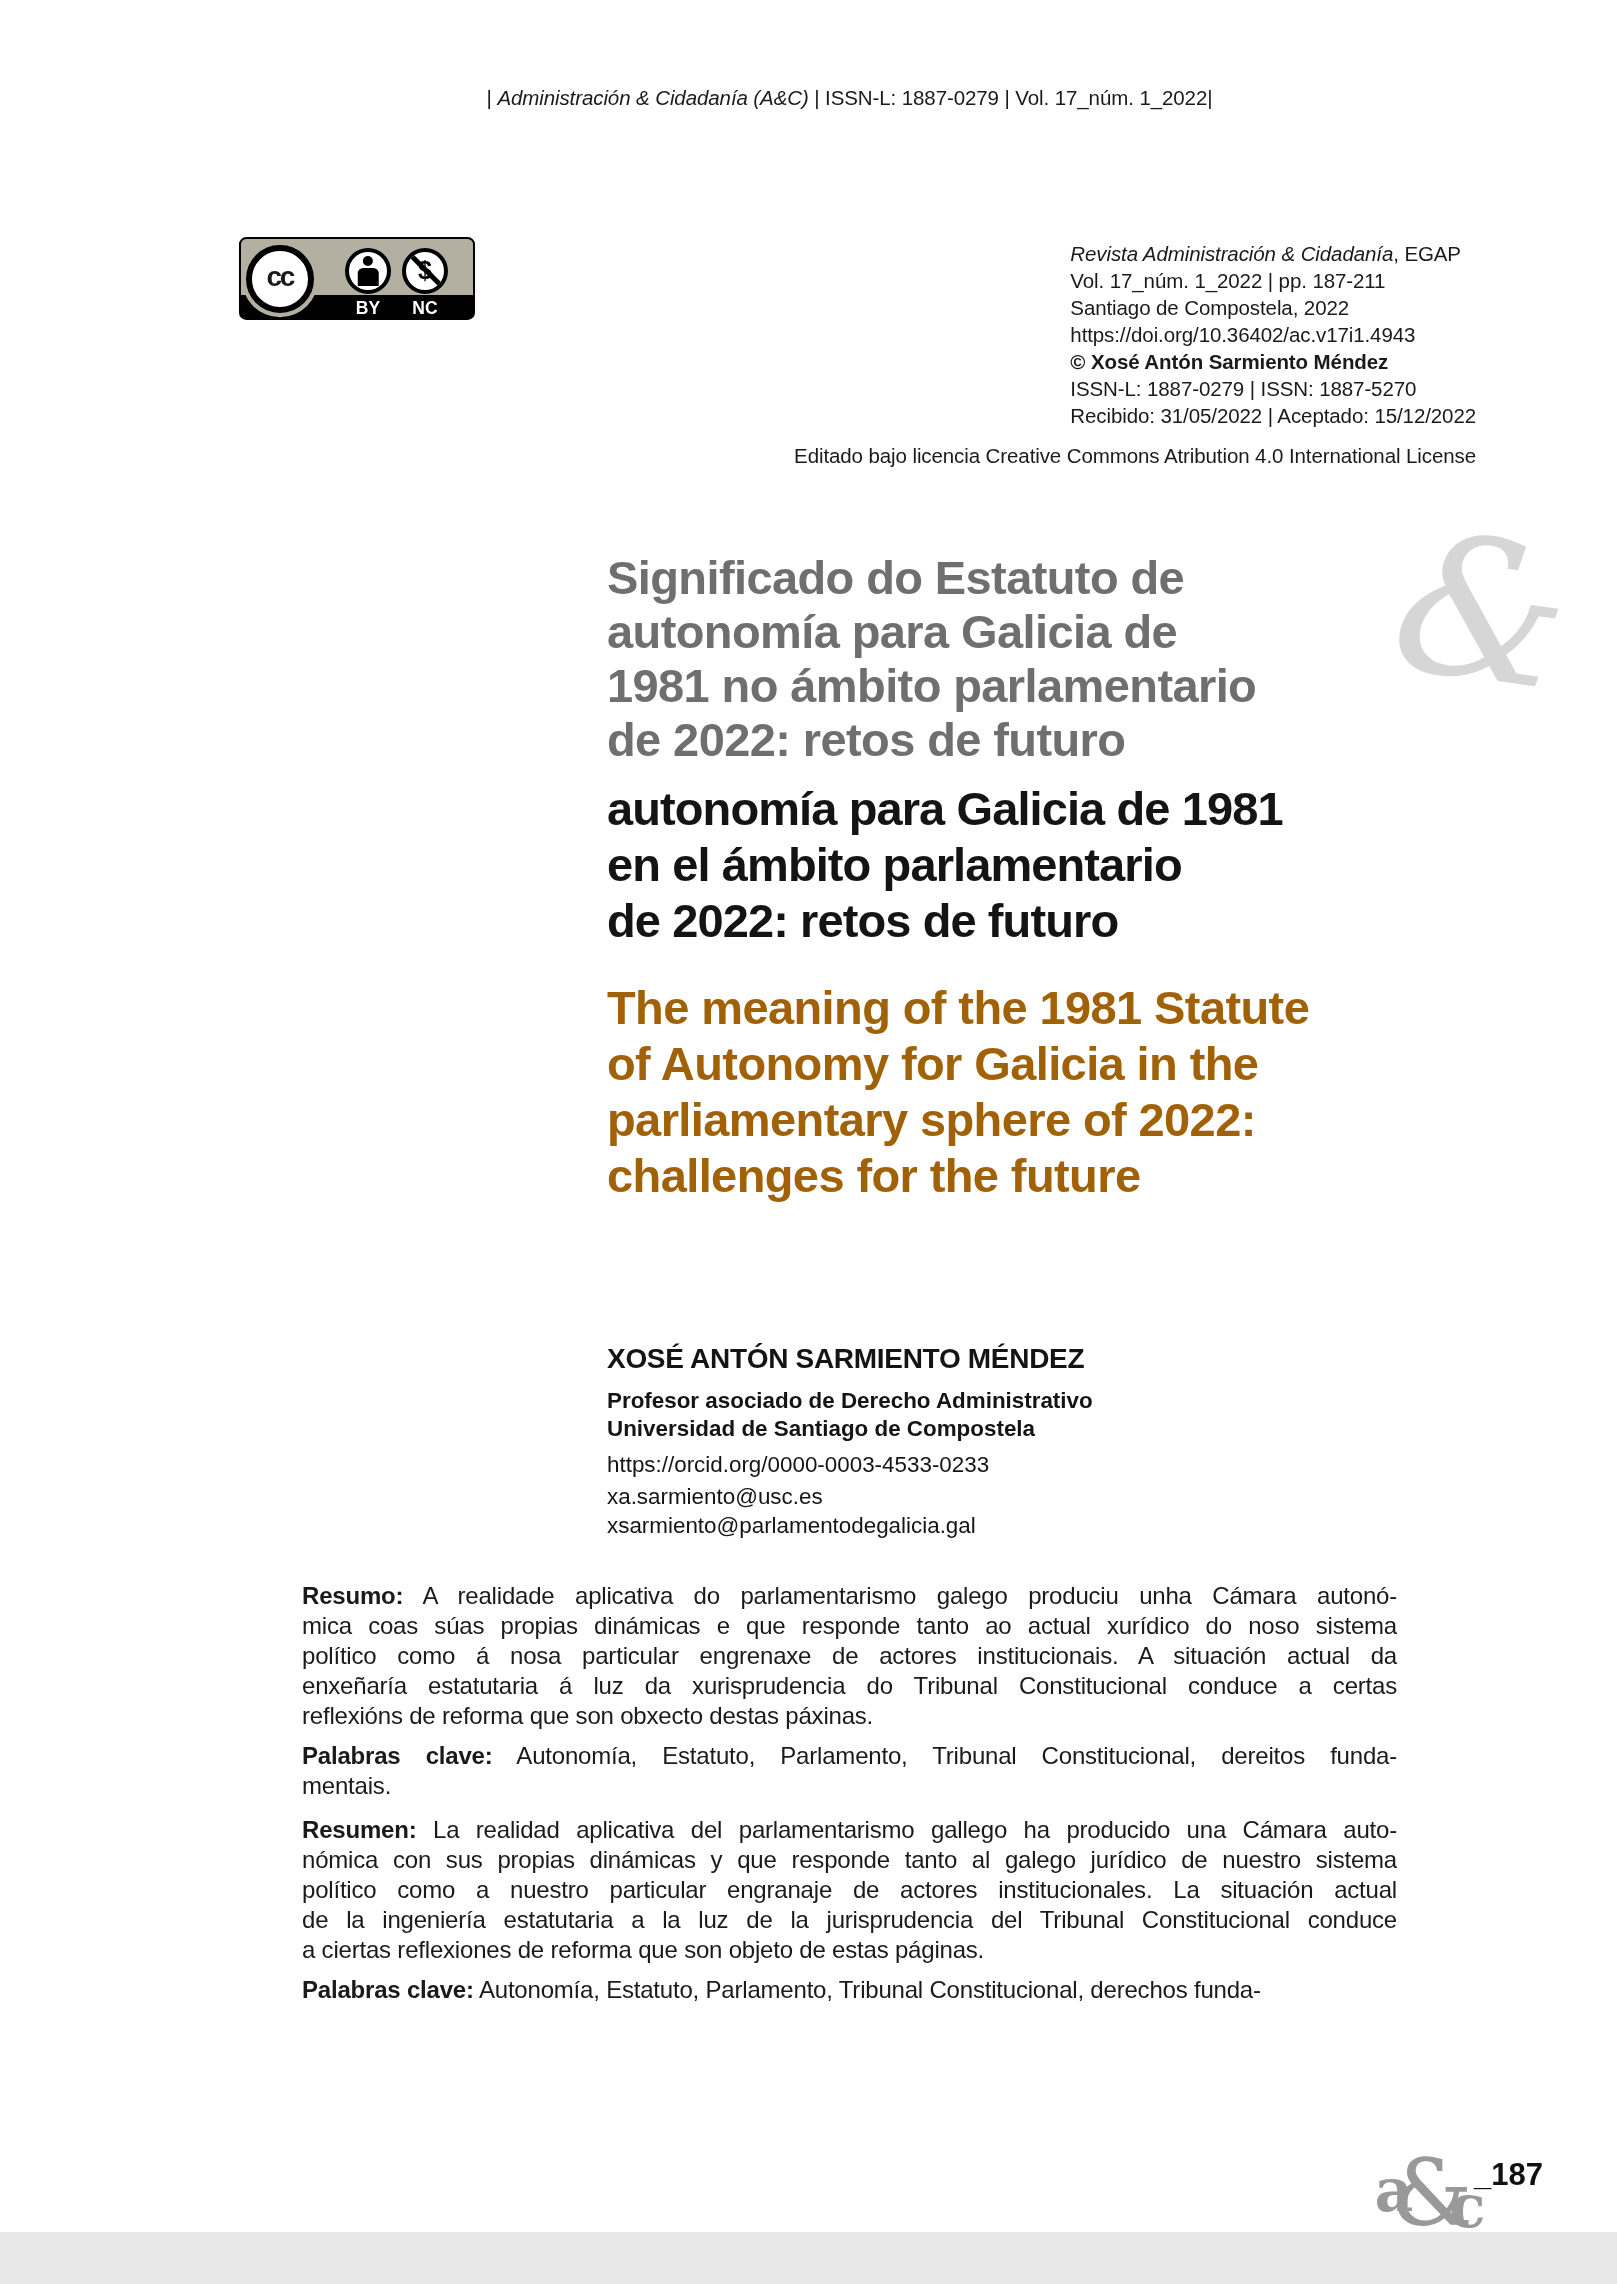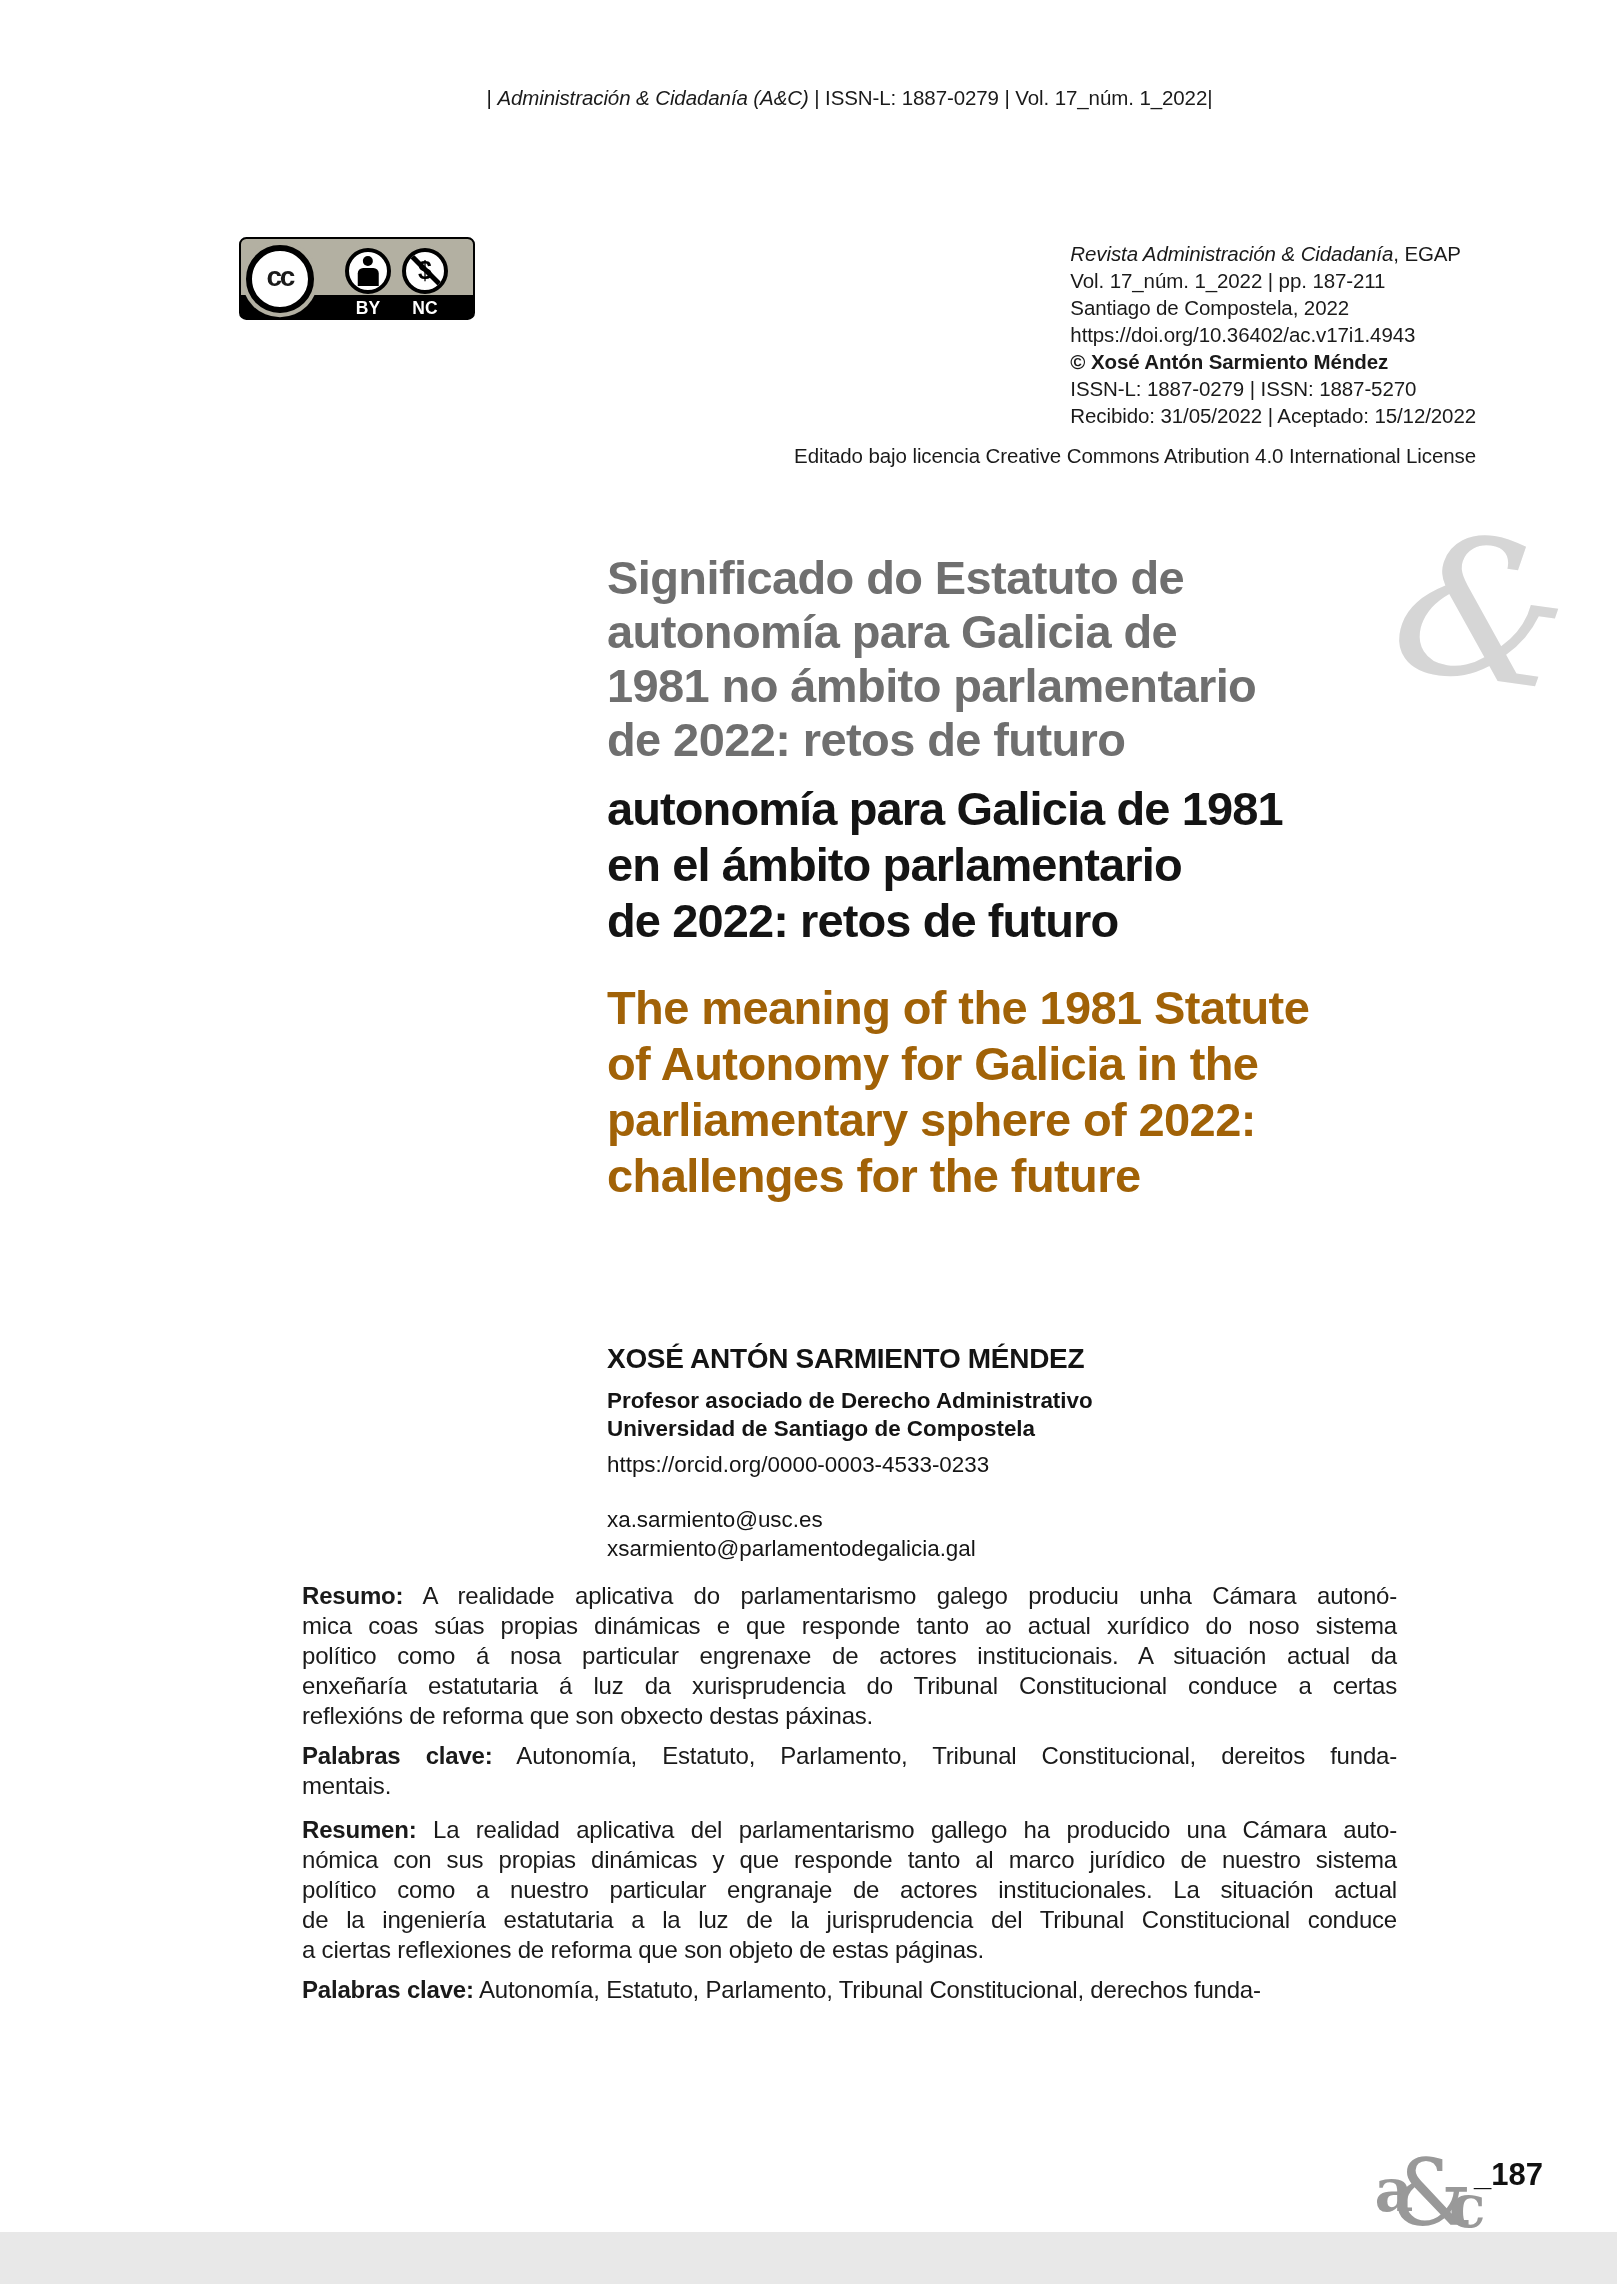--- a/index.html
+++ b/index.html
@@ -61,21 +61,21 @@
   
   .title{position:absolute; left:607px; font-weight:bold; letter-spacing:-0.6px; z-index:1;}
   .title .line{white-space:nowrap;}
   .title-gl{top:551px;  color:#6f6f6f; font-size:47px; line-height:54px;}
   .title-es{top:781px; color:#141414; font-size:47px; line-height:56px; letter-spacing:-0.9px;}
   .title-en{top:980px; color:#a16207; font-size:47px; line-height:56px;}
   
   .author{position:absolute; left:607px; top:1343px; color:#141414; z-index:1;}
   .author-name{font-weight:bold; font-size:28px; letter-spacing:-0.3px; line-height:31px; margin-bottom:12.7px;}
   .author-affil{font-size:22.4px; font-weight:600; line-height:28px; margin-bottom:8.5px;}
-  .author-orcid{display:block; font-size:22.4px; line-height:28px; margin-bottom:26px;
+  .author-orcid{display:block; font-size:22.4px; line-height:28px; margin-bottom:3px;
     color:#141414; text-decoration:none;}
   .author-email{display:block; font-size:22.4px; line-height:29px; color:#141414; text-decoration:none;}
   
   .abstracts{position:absolute; left:302px; top:1581px; width:1095px;
     font-size:24px; line-height:30px; letter-spacing:-0.2px; color:#1a1a1a; z-index:1;}
   .para{margin:0 0 9.7px 0;}
   .para.kw{margin-bottom:14.5px;}
   .para .line{text-align:justify; text-align-last:justify;}
   .para .line:last-child{text-align-last:left;}
   .plabel{font-weight:bold;}
@@ -162,21 +162,21 @@
         <div class="line">político como á nosa particular engrenaxe de actores institucionais. A situación actual da</div>
         <div class="line">enxeñaría estatutaria á luz da xurisprudencia do Tribunal Constitucional conduce a certas</div>
         <div class="line">reflexións de reforma que son obxecto destas páxinas.</div>
       </div>
     <div class="para kw">
         <div class="line"><b class="plabel">Palabras clave:</b> Autonomía, Estatuto, Parlamento, Tribunal Constitucional, dereitos funda-</div>
         <div class="line">mentais.</div>
       </div>
     <div class="para">
         <div class="line"><b class="plabel">Resumen:</b> La realidad aplicativa del parlamentarismo gallego ha producido una Cámara auto-</div>
-        <div class="line">nómica con sus propias dinámicas y que responde tanto al marco jurídico de nuestro sistema</div>
+        <div class="line">nómica con sus propias dinámicas y que responde tanto al galego jurídico de nuestro sistema</div>
         <div class="line">político como a nuestro particular engranaje de actores institucionales. La situación actual</div>
         <div class="line">de la ingeniería estatutaria a la luz de la jurisprudencia del Tribunal Constitucional conduce</div>
         <div class="line">a ciertas reflexiones de reforma que son objeto de estas páginas.</div>
       </div>
     <div class="para kw">
         <div class="line"><b class="plabel">Palabras clave:</b> Autonomía, Estatuto, Parlamento, Tribunal Constitucional, derechos funda-</div>
       </div>
   </div>
 
   <div class="footer">

